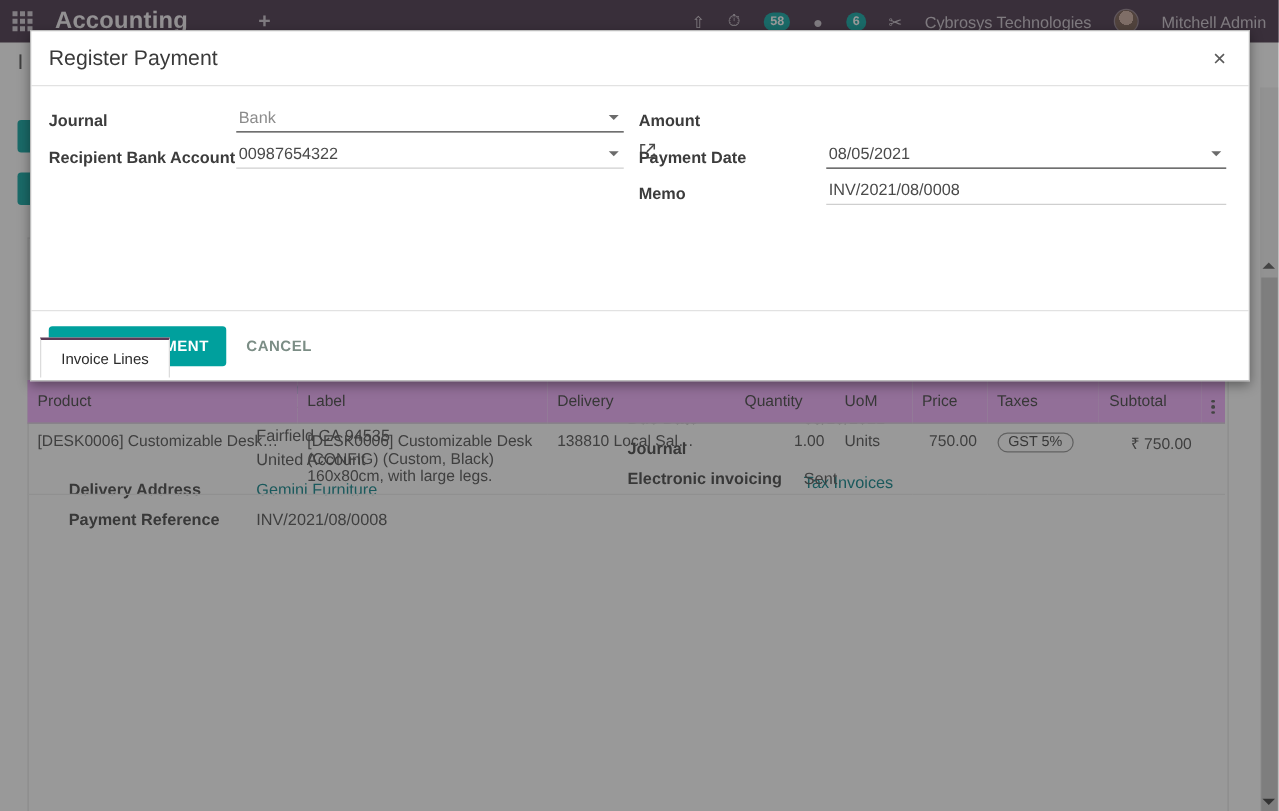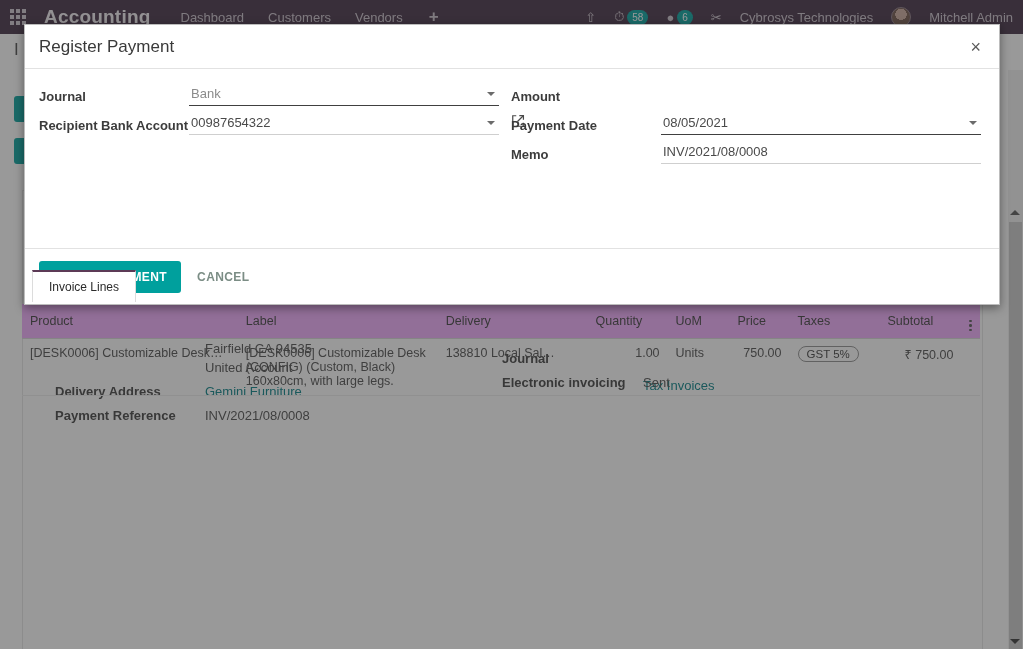--- a/index.html
+++ b/index.html
@@ -21,22 +21,22 @@
   .apps-grid { width: 16px; height: 16px; display: grid;
     grid-template-columns: repeat(3, 4px); grid-template-rows: repeat(3, 4px);
     gap: 2px; margin-right: 18px; }
   .apps-grid i { background: #cfc7d0; display: block; width: 4px; height: 4px; }
   .brand { font-size: 19px; font-weight: 700; color: #f2eef2; margin-right: 30px; letter-spacing: .2px; }
   .nav-menu { display: flex; gap: 24px; font-size: 13px; color: #cbc2cc; }
   .nav-plus { margin-left: 26px; font-size: 17px; color: #cbc2cc; font-weight: 600; }
   .nav-right { margin-left: auto; display: flex; align-items: center; gap: 18px; font-size: 13px; color: #cbc2cc; }
   .nav-ic { position: relative; display: flex; align-items: center; }
   .badge {
-    background: #00a09d; color: #fff; font-size: 10px; font-weight: 400;
-    border-radius: 9px; padding: 1px 5px; margin-left: 3px; line-height: 13px;
+    background: #00a09d; color: #fff; font-size: 10px; font-weight: 700;
+    border-radius: 9px; padding: 1px 5px; margin-left: 19px; line-height: 13px;
   }
   .avatar { width: 20px; height: 20px; border-radius: 50%;
     background: radial-gradient(circle at 50% 35%, #caa89a 0 38%, #6f5246 39% 100%);
     border: 1px solid #8d7a86; }
 
   .breadcrumb-bar { position: absolute; top: 34px; left: 0; right: 0; height: 36px; }
   .bc-text { position: absolute; left: 14px; top: 6px; font-size: 17px; color: #4a4a4a; }
   .btn-teal {
     position: absolute; background: #00a09d; color: #fff; border: none;
     font-size: 11px; font-weight: 700; letter-spacing: .3px;
@@ -156,25 +156,20 @@
           <i></i>
           <i></i>
           <i></i>
           <i></i>
           <i></i>
           <i></i>
           <i></i>
           <i></i>
       </span>
       <span class="brand">Accounting</span>
-      <span class="nav-menu">
-        <span>Dashboard</span>
-        <span>Customers</span>
-        <span>Vendors</span>
-      </span>
       <span class="nav-plus">+</span>
       <span class="nav-right">
         <span>⇧</span>
         <span class="nav-ic">
           <span>⏱</span>
           <span class="badge">58</span>
         </span>
         <span class="nav-ic">
           <span>●</span>
           <span class="badge">6</span>

